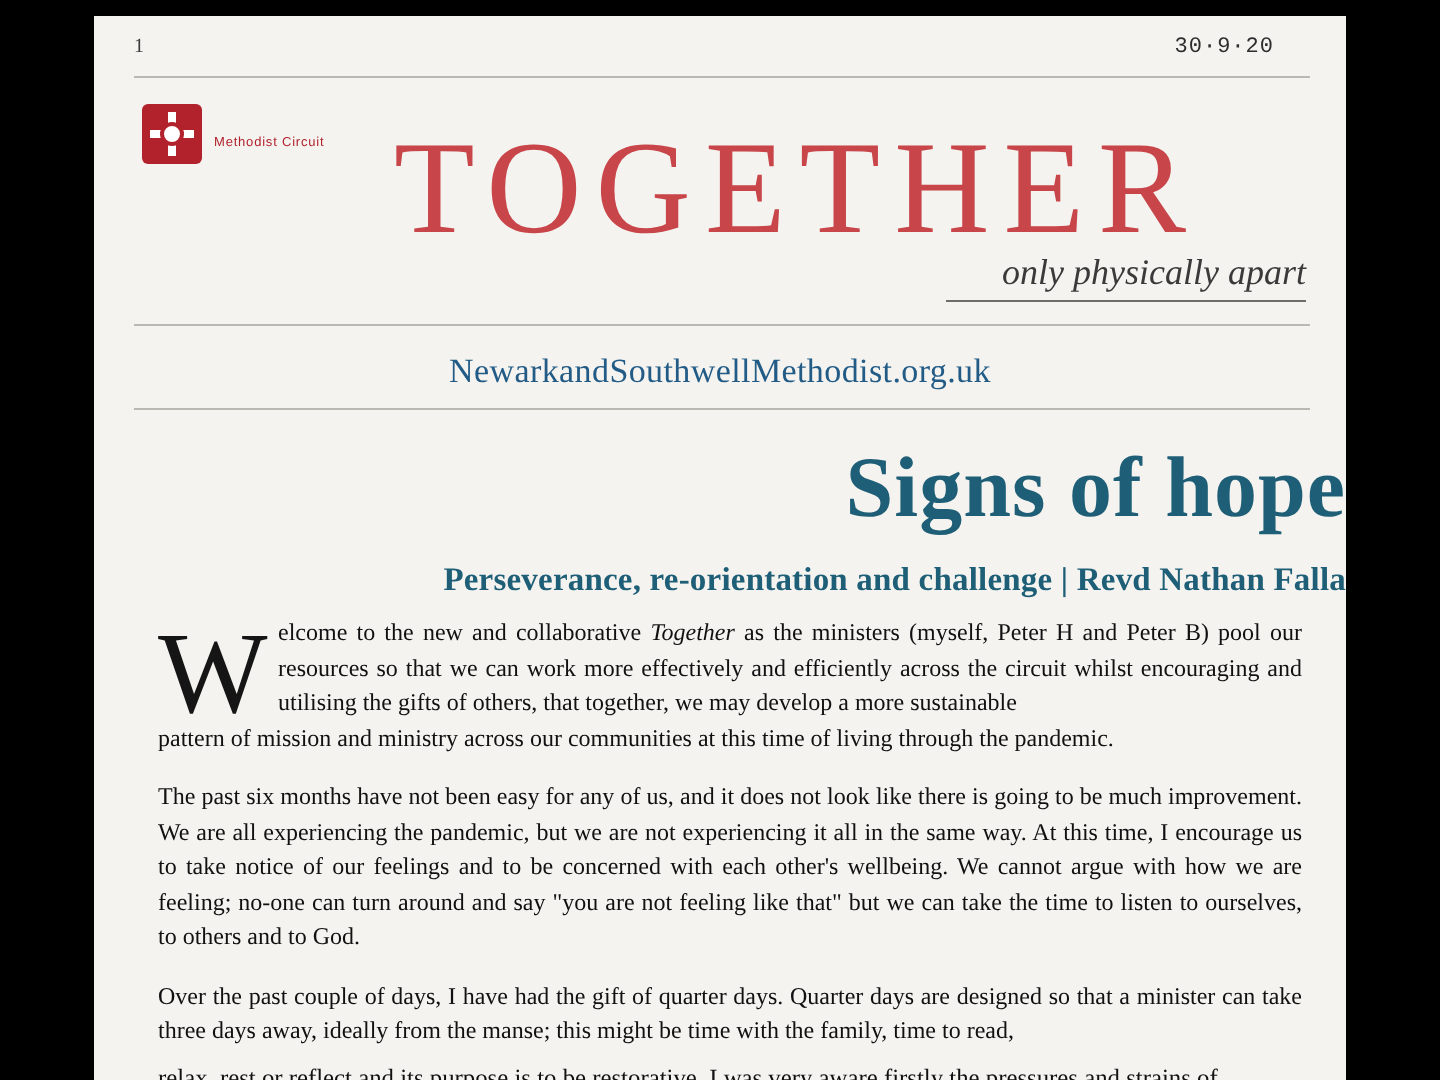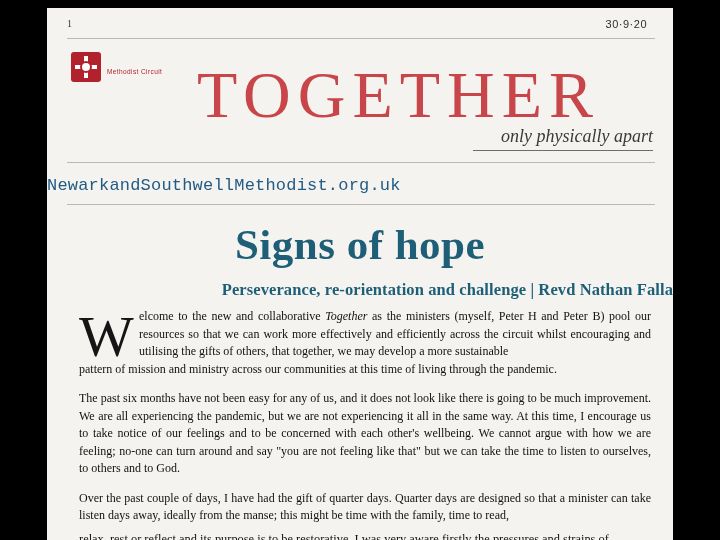--- a/index.html
+++ b/index.html
@@ -42,26 +42,26 @@
   .page-number {
     position: absolute;
     left: 20px;
     top: 0;
     font-size: 10px;
     color: #3b3b3b;
     font-family: "Liberation Serif", serif;
   }
   .issue-date {
     position: absolute;
-    right: 26px;
+    right: 36px;
     top: 0;
     font-size: 11px;
     color: #2e2e2e;
     letter-spacing: 0.5px;
-    font-family: Liberation Sans, sans-serif;
+    font-family: Liberation Mono, monospace;
   }
   .rule {
     position: absolute;
     left: 20px;
     right: 18px;
     height: 1px;
     background: #b9b9b2;
   }
   .rule.top { top: 30px; }
   .rule.mid { top: 154px; }
@@ -157,32 +157,33 @@
     width: 180px;
     height: 1px;
     background: #6e6e68;
   }
 
   
   .site-url {
     position: absolute;
     left: 0; right: 0;
     top: 168px;
-    font-family: Liberation Mono, monospace;
+    text-align: center;
+    font-family: Liberation Serif, serif;
     font-size: 17px;
     color: #225b86;
     letter-spacing: 0.2px;
   }
 
   
   .headline {
     position: absolute;
     left: 0; right: 0;
     top: 212px;
-    text-align: center;
+    text-align: right;
     font-family: "Liberation Serif", serif;
     font-size: 43px;
     font-weight: bold;
     color: #1e5f77;
     letter-spacing: 0.5px;
   }
   .subhead {
     position: absolute;
     left: 0; right: 0;
     top: 272px;
@@ -293,21 +294,21 @@
 
       <div class="rule under-url"></div>
 
       <div class="headline">Signs of hope</div>
       <div class="subhead">Perseverance, re-orientation and challenge | Revd Nathan Falla</div>
 
       <div class="body-area">
         <div class="dropcap">W</div>
         <p class="para first"><span>elcome to the new and collaborative </span><span class="italic">Together</span><span> as the ministers (myself, Peter H and Peter B) pool our resources so that we can work more effectively and efficiently across the circuit whilst encouraging and utilising the gifts of others, that together, we may develop a more sustainable</span><span class="run-on">pattern of mission and ministry across our communities at this time of living through the pandemic.</span></p>
         <p class="para">The past six months have not been easy for any of us, and it does not look like there is going to be much improvement.  We are all experiencing the pandemic, but we are not experiencing it all in the same way.  At this time, I encourage us to take notice of our feelings and to be concerned with each other's wellbeing.  We cannot argue with how we are feeling; no-one can turn around and say "you are not feeling like that" but we can take the time to listen to ourselves, to others and to God.</p>
-        <p class="para">Over the past couple of days, I have had the gift of quarter days.  Quarter days are designed so that a minister can take listen days away, ideally from the manse; this might be time with the family, time to read,</p>
+        <p class="para">Over the past couple of days, I have had the gift of quarter days.  Quarter days are designed so that a minister can take three days away, ideally from the manse; this might be time with the family, time to read,</p>
       </div>
 
       <div class="clipped">relax, rest or reflect and its purpose is to be restorative.  I was very aware firstly the pressures and strains of</div>
 
     </div>
   </div>
 
   <div class="edge-left"></div>
   <div class="edge-right"></div>
   <div class="edge-top"></div>

